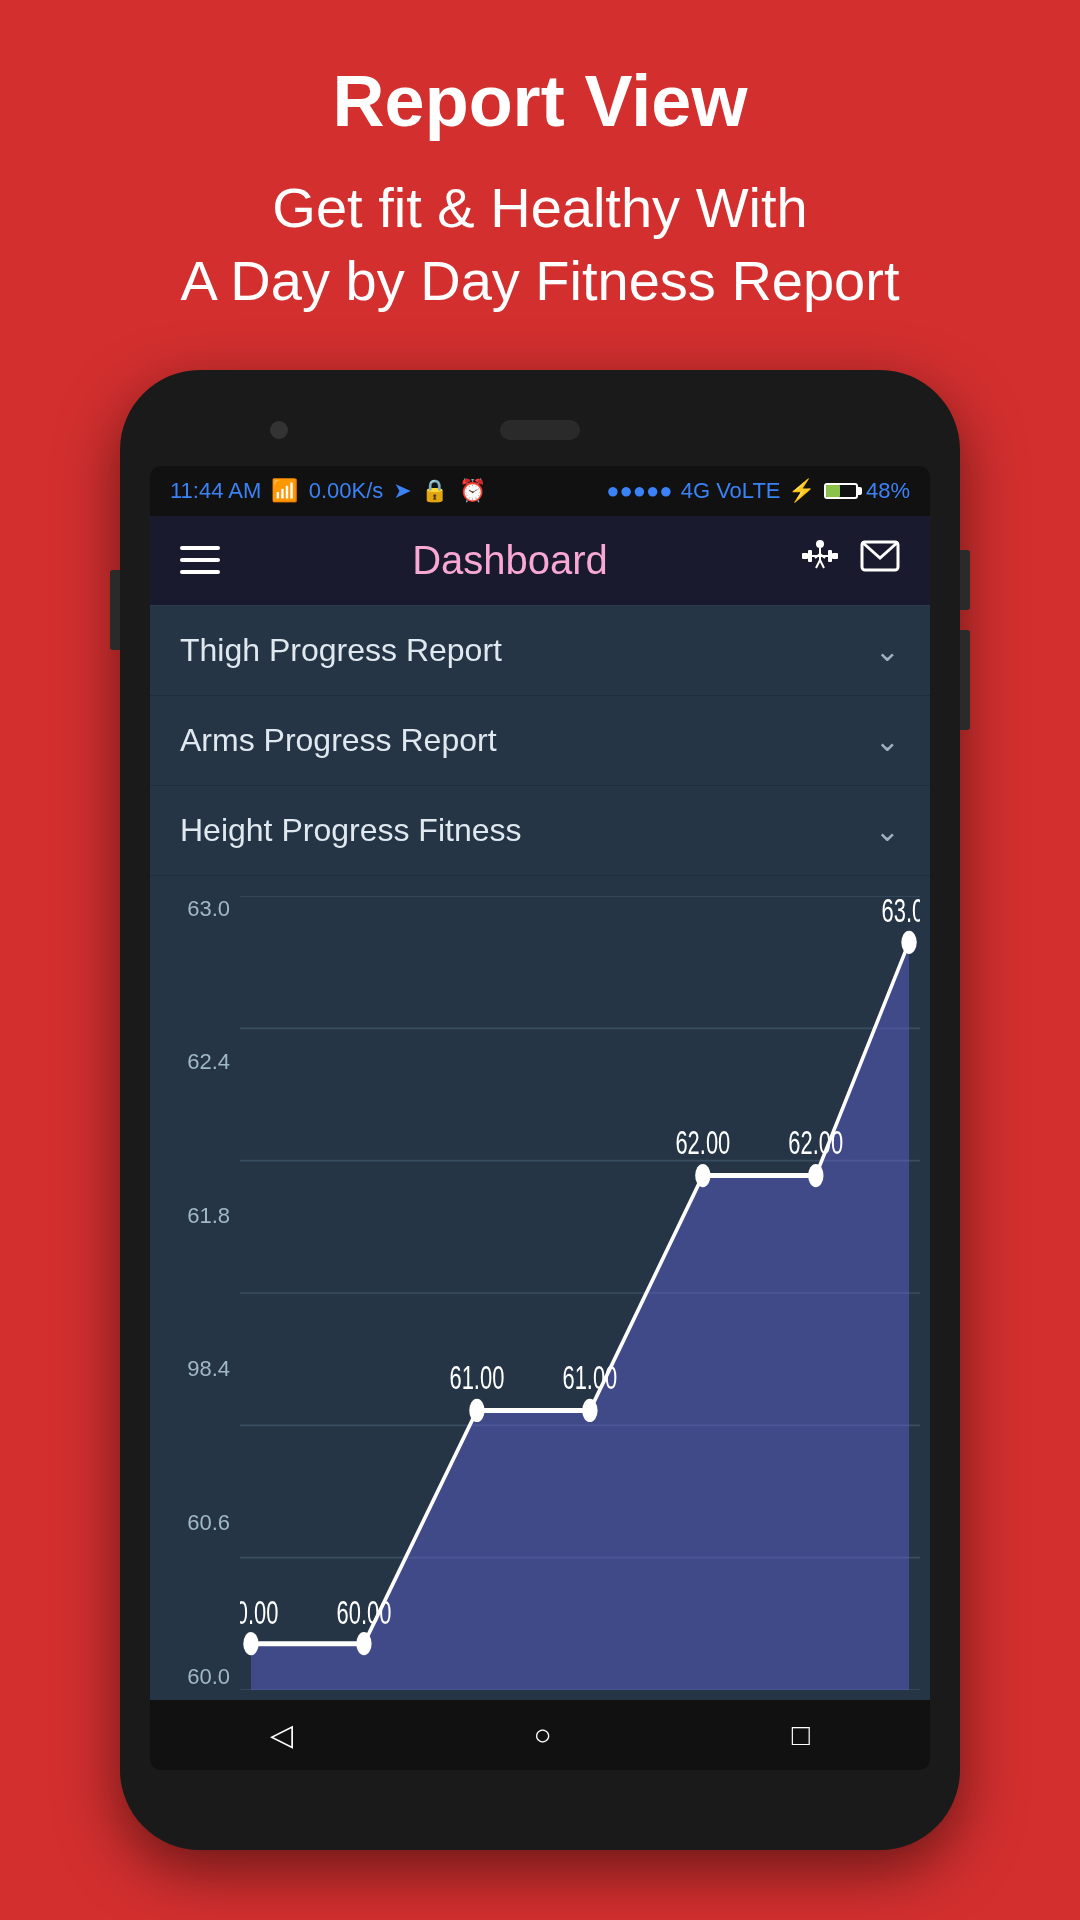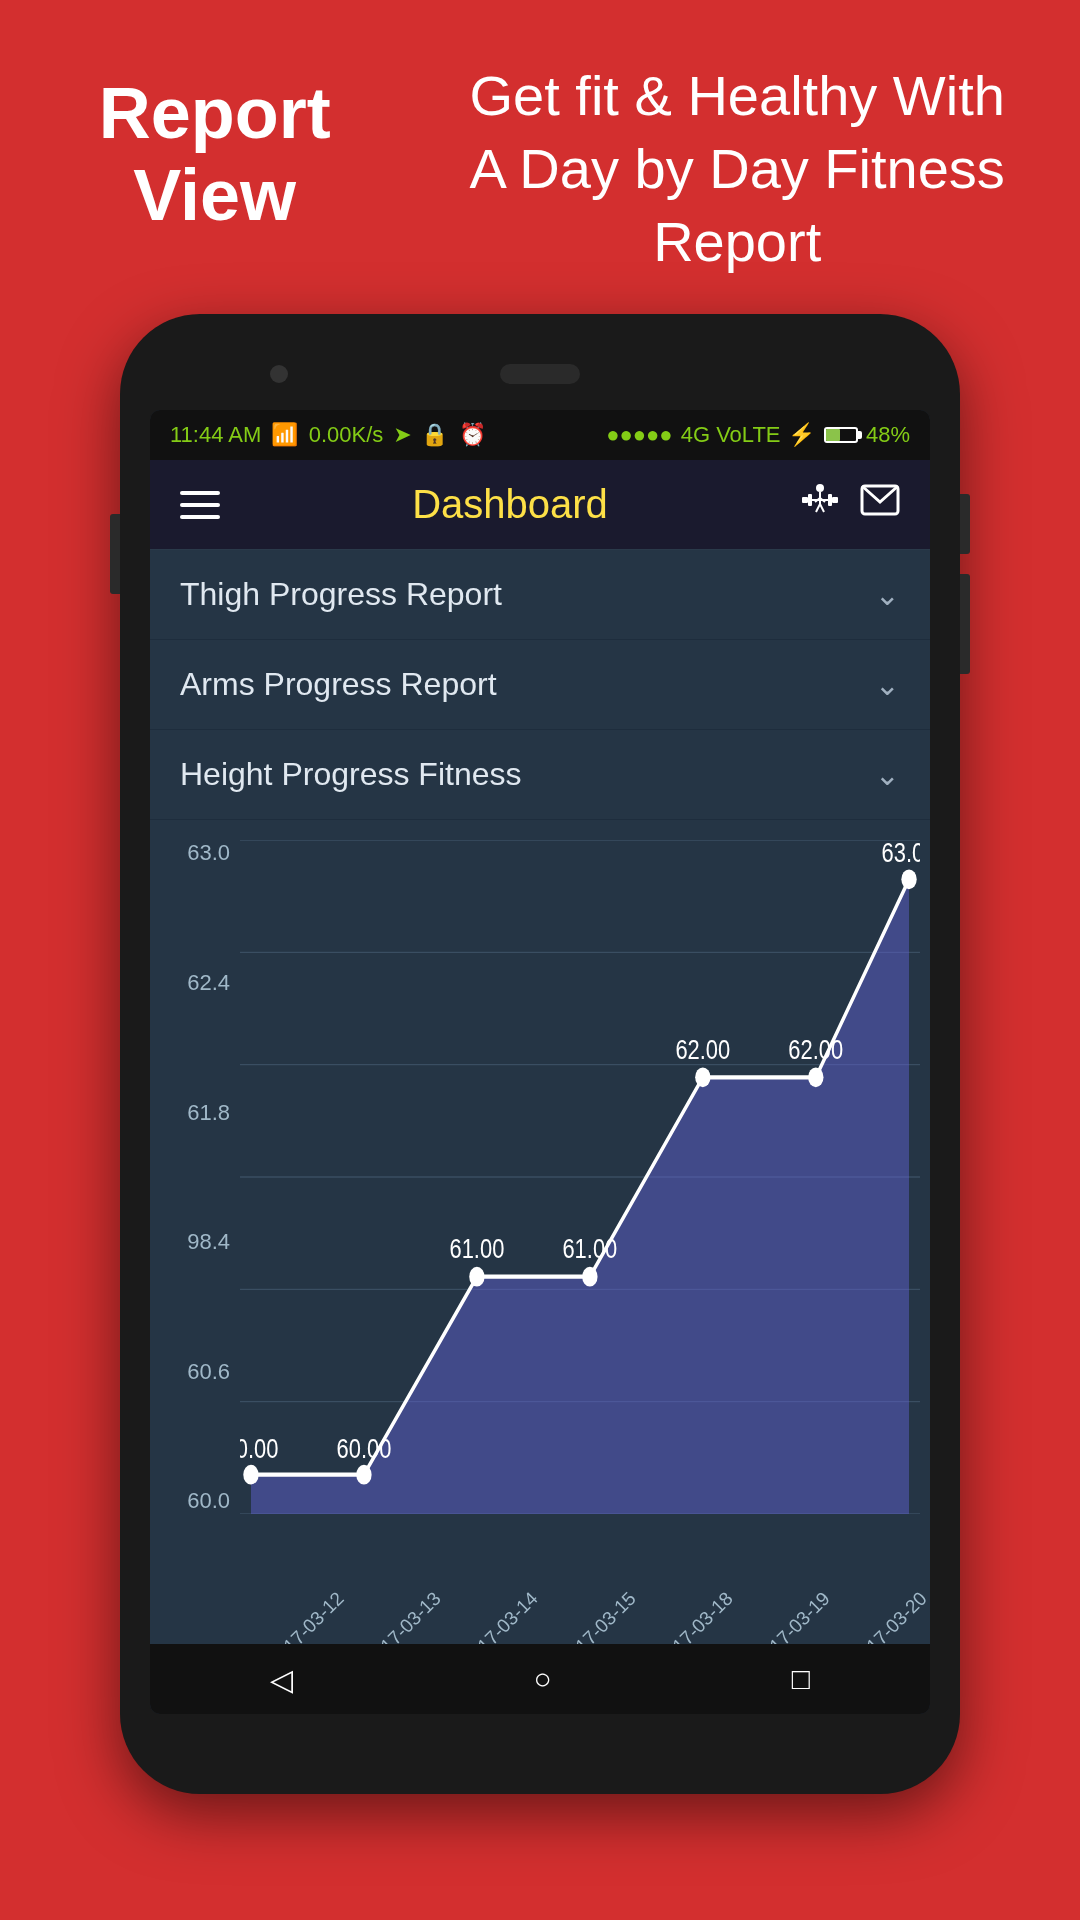--- a/index.html
+++ b/index.html
@@ -12,25 +12,24 @@
       overflow: hidden;
       display: flex;
       flex-direction: column;
       align-items: center;
     }
 
     
     .promo-area {
       width: 100%;
       display: flex;
-      flex-direction: row;
-      align-items: center;
-      padding: 60px 40px 36px;
+      flex-direction: column;
+      align-items: center;
+      padding: 60px 40px 52px;
       color: white;
-      gap: 45px;
     }
     .promo-title {
       font-size: 72px;
       font-weight: bold;
       text-align: center;
       margin-bottom: 30px;
     }
     .promo-subtitle {
       font-size: 56px;
       font-weight: 500;
@@ -87,21 +86,21 @@
 
     
     .status-bar {
       background: #111;
       height: 50px;
       display: flex;
       align-items: center;
       justify-content: space-between;
       padding: 0 20px;
       font-size: 22px;
-      color: #84cc16;
+      color: #3b82f6;
       flex-shrink: 0;
     }
     .status-left { display: flex; align-items: center; gap: 10px; }
     .status-right { display: flex; align-items: center; gap: 8px; }
     .battery-icon {
       display: inline-flex;
       align-items: center;
       gap: 4px;
     }
     .battery-bar {
@@ -148,21 +147,21 @@
       cursor: pointer;
     }
     .hamburger-line {
       width: 40px;
       height: 4px;
       background: white;
       border-radius: 2px;
     }
     .header-title {
       font-size: 40px;
-      color: #fde047;
+      color: #f9a8d4;
       font-weight: 400;
     }
     .header-icons {
       display: flex;
       align-items: center;
       gap: 20px;
     }
     .header-icon-btn {
       color: white;
       font-size: 36px;
@@ -208,21 +207,20 @@
       padding: 20px 10px 10px 10px;
       display: flex;
       flex-direction: column;
       position: relative;
     }
 
     .chart-inner {
       flex: 1;
       position: relative;
       margin-left: 80px;
-      margin-bottom: 120px;
     }
 
     .chart-svg {
       width: 100%;
       height: 100%;
     }
 
     
     .y-axis {
       position: absolute;

